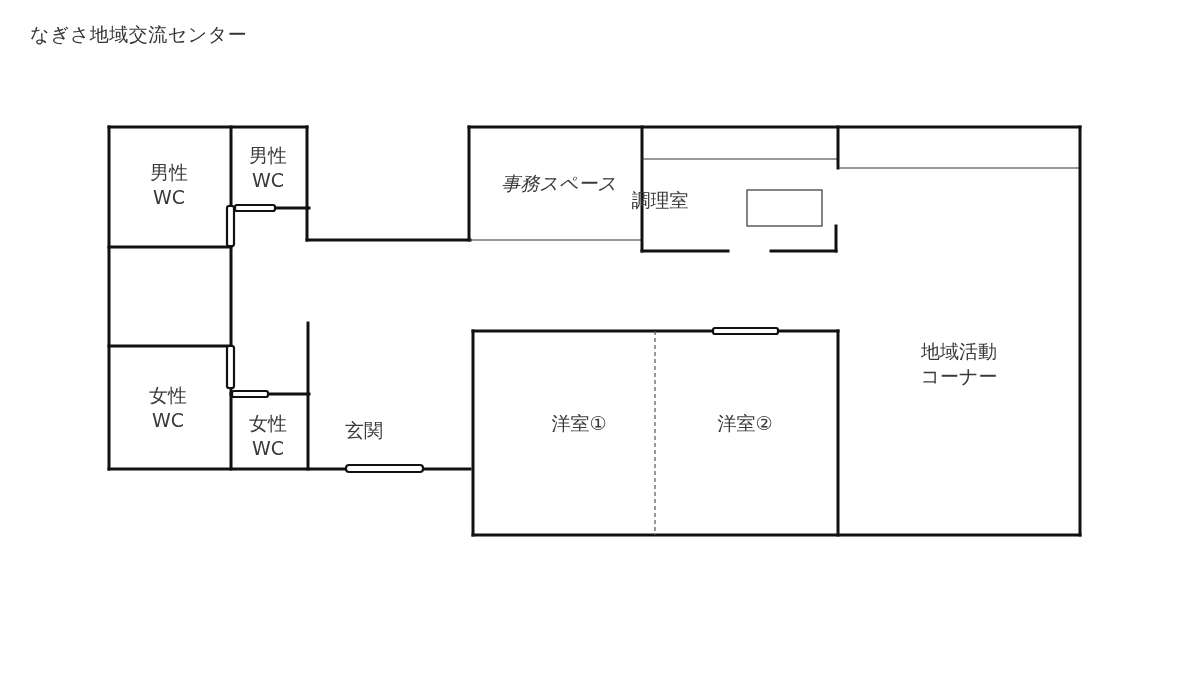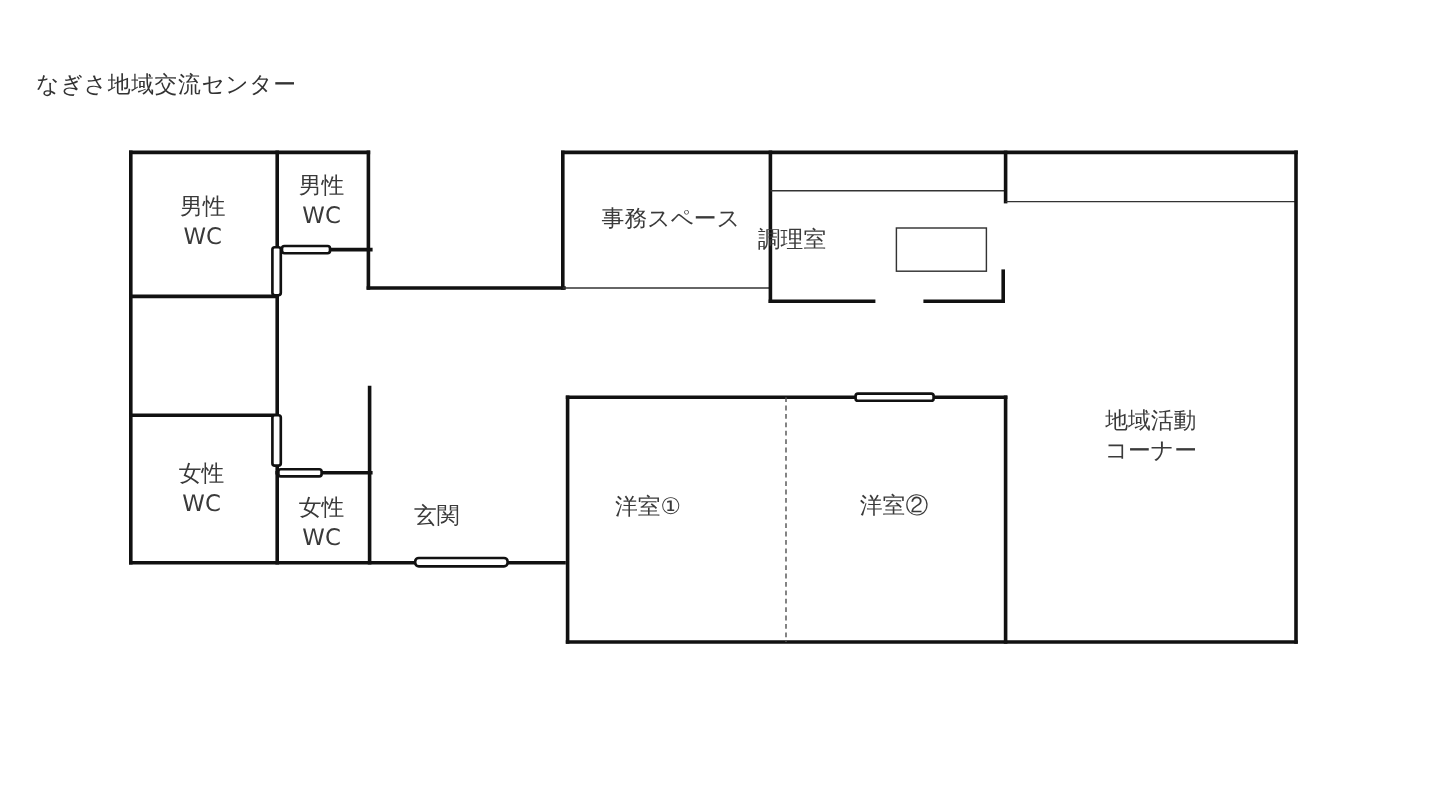--- a/index.html
+++ b/index.html
@@ -1,18 +1,18 @@
 <!DOCTYPE html>
 <html><head>
 <meta charset="utf-8">
 <style>
   html, body { margin: 0; padding: 0; background: #ffffff; }
   body { width: 1200px; height: 675px; position: relative; overflow: hidden;
          font-family: "DejaVu Sans", "Liberation Sans", sans-serif; color: #3a3a3a; }
-  .title { position: absolute; left: 30px; top: 22px; font-size: 19px; color: #333; letter-spacing: 0.5px; margin-top: 36px; }
+  .title { position: absolute; left: 30px; top: 22px; font-size: 19px; color: #333; letter-spacing: 0.5px; }
   svg.plan { position: absolute; left: 0; top: 0; }
   .wall { stroke: #111; stroke-width: 3; fill: none; stroke-linecap: square; }
   .thin { stroke: #333; stroke-width: 1.2; fill: none; }
   .dash { stroke: #555; stroke-width: 1.2; stroke-dasharray: 4 3; fill: none; }
   .door { fill: #fff; stroke: #111; stroke-width: 2.2; }
   .lbl { position: absolute; font-size: 19px; color: #3a3a3a; text-align: center; line-height: 25px; white-space: nowrap; transform: translate(-50%, -50%); }
 </style>
 </head>
 <body>
 
@@ -73,20 +73,20 @@
 </div>
 <div class="lbl" style="left:168px; top:408px;">
   <div>女性</div>
   <div>WC</div>
 </div>
 <div class="lbl" style="left:268px; top:436px;">
   <div>女性</div>
   <div>WC</div>
 </div>
 <div class="lbl" style="left:364px; top:430px;">玄関</div>
-<div class="lbl" style="left:559px; top:183px;">事務スペース</div>
+<div class="lbl" style="left:559px; top:183px;font-style:italic;">事務スペース</div>
 <div class="lbl" style="left:660px; top:200px;">調理室</div>
-<div class="lbl" style="left:540px; top:423px;">洋室①</div>
-<div class="lbl" style="left:745px; top:423px;font-family:Liberation Mono, monospace;">洋室②</div>
+<div class="lbl" style="left:579px; top:423px;">洋室①</div>
+<div class="lbl" style="left:745px; top:423px;">洋室②</div>
 <div class="lbl" style="left:959px; top:364px;">
   <div>地域活動</div>
   <div>コーナー</div>
 </div>
 
 </body></html>

